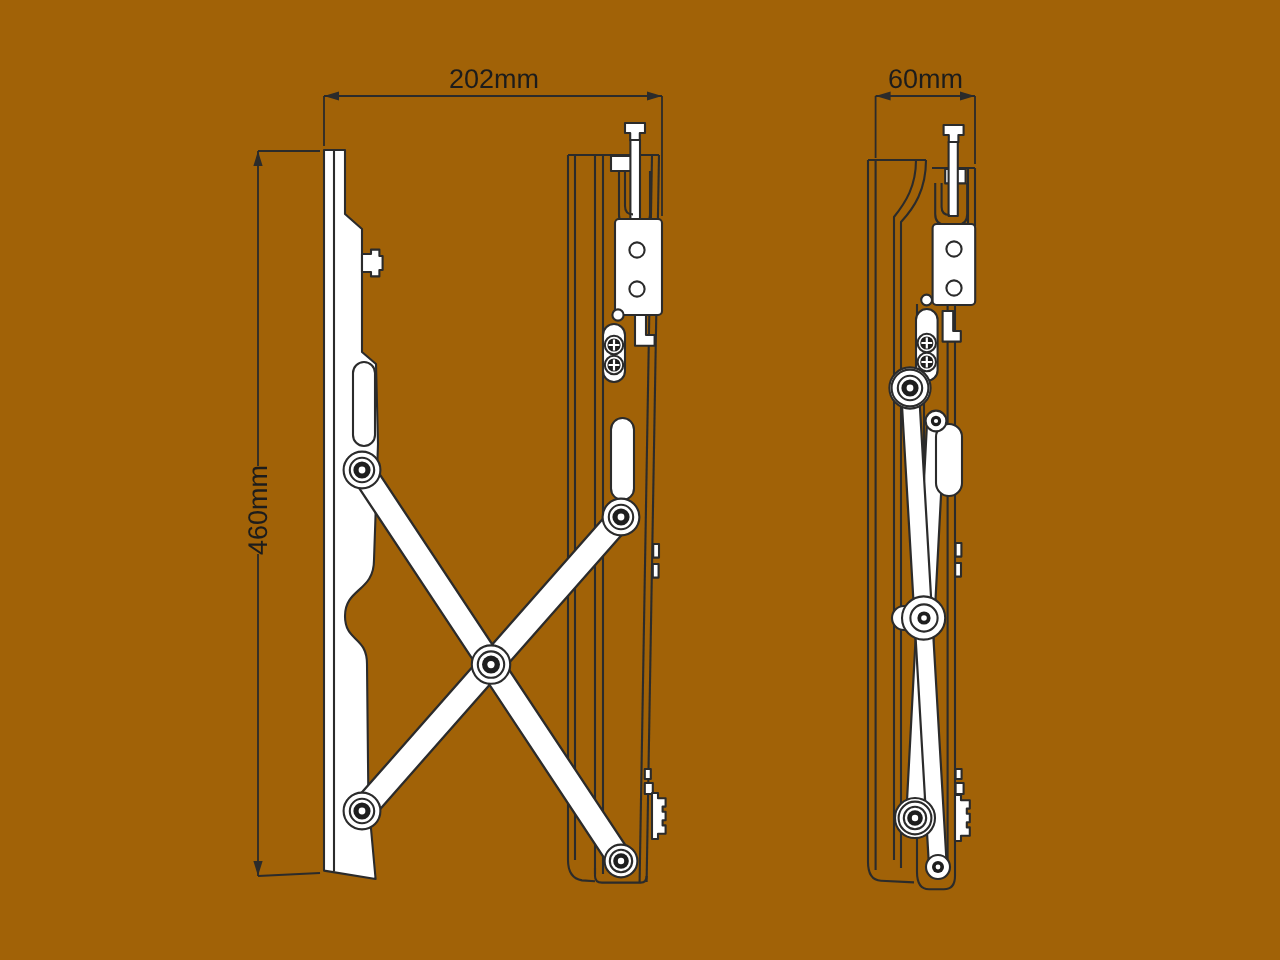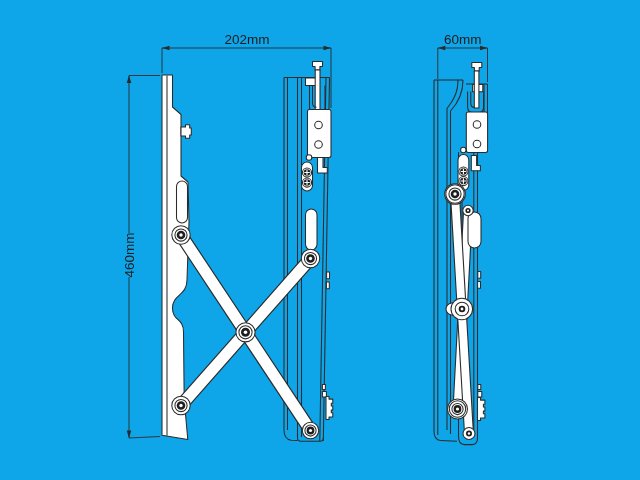--- a/index.html
+++ b/index.html
@@ -1,16 +1,16 @@
 <!DOCTYPE html>
 <html><head>
 <meta charset="utf-8">
 <style>
   html,body{margin:0;padding:0;background:#fff;}
-  .stage{position:relative;width:640px;height:480px;background:#0ea5e9;overflow:hidden;}
+  .stage{position:relative;width:640px;height:480px;background:#a16207;overflow:hidden;}
   svg{display:block;}
   
   .s  {stroke:#2b2b2b;stroke-width:1.05;fill:none;stroke-linejoin:round;}
   .sw {stroke:#2b2b2b;stroke-width:1.05;fill:#ffffff;stroke-linejoin:round;}
   .thin{stroke:#2b2b2b;stroke-width:.9;fill:none;}
   .blk{fill:#1e1e1e;stroke:none;}
   .wht{fill:#ffffff;stroke:none;}
   .arrow{fill:#2b2b2b;stroke:none;}
   text{font-family:"Liberation Sans", sans-serif;font-size:13.5px;fill:#1c1c1c;}
 </style>

